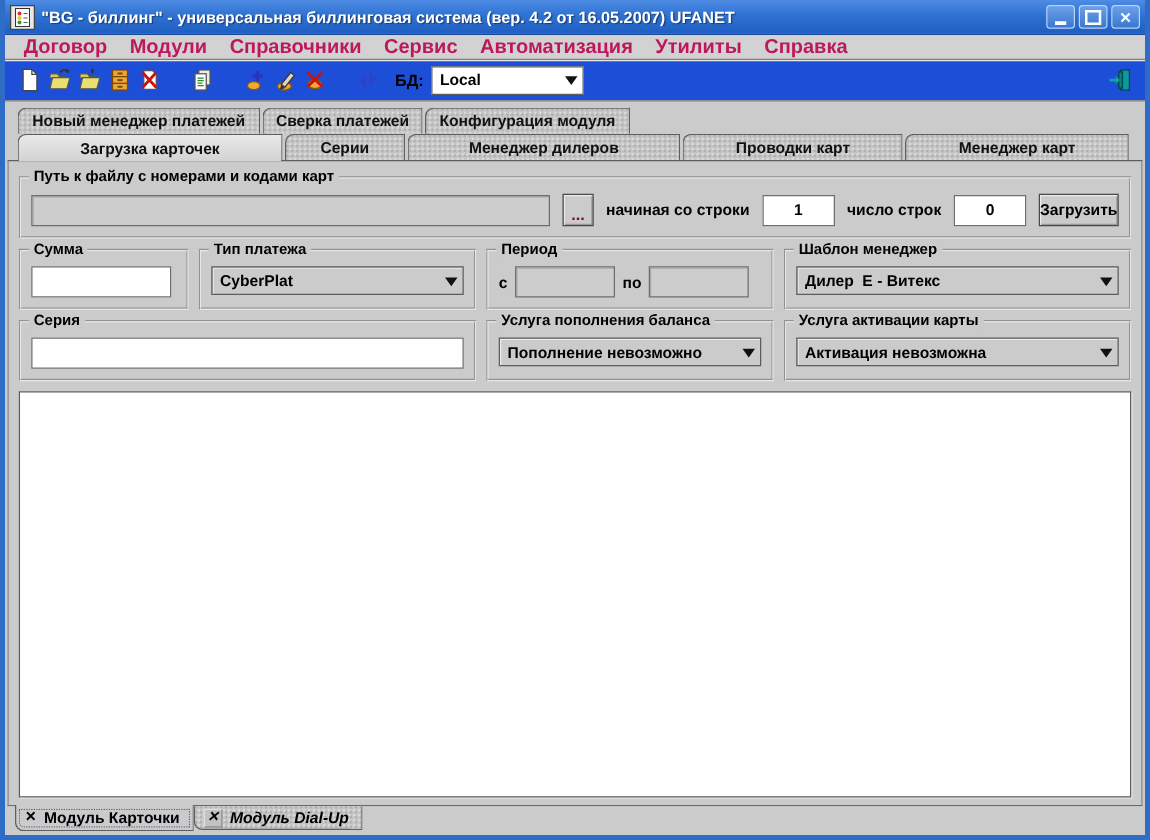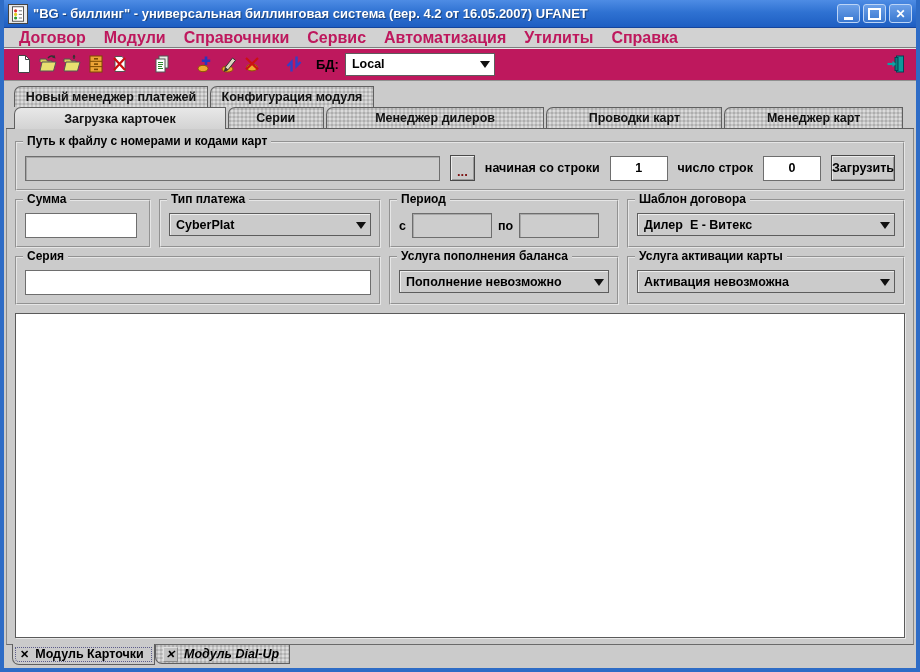--- a/index.html
+++ b/index.html
@@ -22,21 +22,21 @@
   .glyph { position:absolute; inset:0; display:flex; align-items:center; justify-content:center;
            color:#fff; font-weight:bold; font-size:12px; }
   .glyph-min::before { content:""; width:9px; height:3px; background:#fff; margin-top:9px; }
   .glyph-max::before { content:""; width:9px; height:8px; border:2px solid #fff; }
   .glyph-close::before { content:"✕"; }
   
   .menubar { height:20px; flex:0 0 20px; display:flex; align-items:center; background:#d2d2d2;
              border-bottom:1px solid #7e7e7e; padding-left:6px; }
   .menu-item { font-weight:bold; font-size:16px; color:#be185d; padding:0 9px; cursor:default; }
   
-  .toolbar { height:33px; flex:0 0 33px; display:flex; align-items:center; background:#be185d;
+  .toolbar { height:33px; flex:0 0 33px; display:flex; align-items:center; background:#1d4ed8;
              border-bottom:1px solid #909090; box-shadow:0 1px 0 #e9e9e9 inset; padding:0 8px; }
   .tbtn { width:24px; height:24px; border:none; background:transparent; display:flex; align-items:center;
           justify-content:center; cursor:pointer; padding:0; }
   .tbtn svg { width:20px; height:20px; } .tb-gap-lg { width:18px; }
   .db-label { font-weight:bold; font-size:13px; margin:0 6px 0 10px; }
   .combo { display:flex; align-items:center; height:23px; background:#cbcbcb;
            border:1px solid #5d5d5d; box-shadow:inset 1px 1px 0 #ededed; cursor:pointer; }
   .combo-white { background:#fff; box-shadow:none; }
   .combo-value { flex:1; font-weight:bold; font-size:12.5px; padding:0 6px; white-space:pre; overflow:hidden; }
   .combo-arrow { width:18px; display:flex; justify-content:center; }
@@ -194,39 +194,42 @@
         </svg>
     </button>
     <span class="tb-gap-lg"></span>
     <button class="tbtn">
       <svg viewBox="0 0 20 20">
           <path d="M7.5 17.5V8l-4 4" fill="none" stroke="#3340c4" stroke-width="2.4"></path>
           <path d="M12.5 2.5V12l4-4" fill="none" stroke="#3340c4" stroke-width="2.4"></path>
         </svg>
     </button>
     <span class="db-label">БД:</span>
-    <div class="combo combo-white" style="width:150px">
+    <div class="combo combo-white" style="width:122px">
       <span class="combo-value">Local</span>
       <span class="combo-arrow"></span>
     </div>
     <span class="toolbar-spacer"></span>
     <button class="tbtn">
       <svg viewBox="0 0 20 20">
           <rect x="10.5" y="2" width="7" height="16" fill="#0f9a9a" stroke="#045"></rect>
           <rect x="9" y="3.5" width="3" height="13" fill="#0b7d7d" stroke="#045"></rect>
           <path d="M1.5 10h7" stroke="#0aa5a5" stroke-width="2.2"></path>
           <path d="M6.5 6.8L10 10l-3.5 3.2z" fill="#0aa5a5"></path>
         </svg>
     </button>
   </div>
 
   <div class="module-content">
     <div class="tabs-row row1">
       <div class="tab stipple" style="width:194px">
           <span>Новый менеджер платежей</span>
+        </div>
+      <div class="tab stipple" style="width:128px">
+          <span>Сверка платежей</span>
         </div>
       <div class="tab stipple" style="width:164px">
           <span>Конфигурация модуля</span>
         </div>
     </div>
     <div class="tabs-row row2">
       <div class="tab active" style="flex-grow:215">
           <span>Загрузка карточек</span>
         </div>
       <div class="tab stipple" style="flex-grow:96">
@@ -277,21 +280,21 @@
         <div class="group" style="width:230px">
           <span class="group-title">Период</span>
           <div class="group-body" style="gap:6px">
             <span class="inline-label">с</span>
             <input class="field field-disabled" style="width: 80px;" disabled="" value="">
             <span class="inline-label">по</span>
             <input class="field field-disabled" style="width: 80px;" disabled="" value="">
           </div>
         </div>
         <div class="group" style="flex:1">
-          <span class="group-title">Шаблон договора</span>
+          <span class="group-title">Шаблон менеджер</span>
           <div class="group-body">
             <div class="combo" style="flex:1">
               <span class="combo-value">Дилер  Е - Витекс</span>
               <span class="combo-arrow"></span>
             </div>
           </div>
         </div>
       </div>
 
       <div class="form-row">

